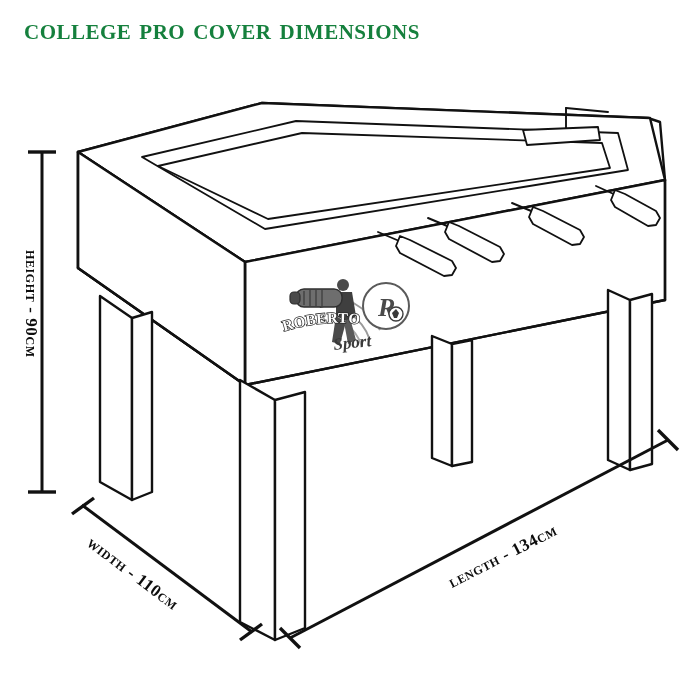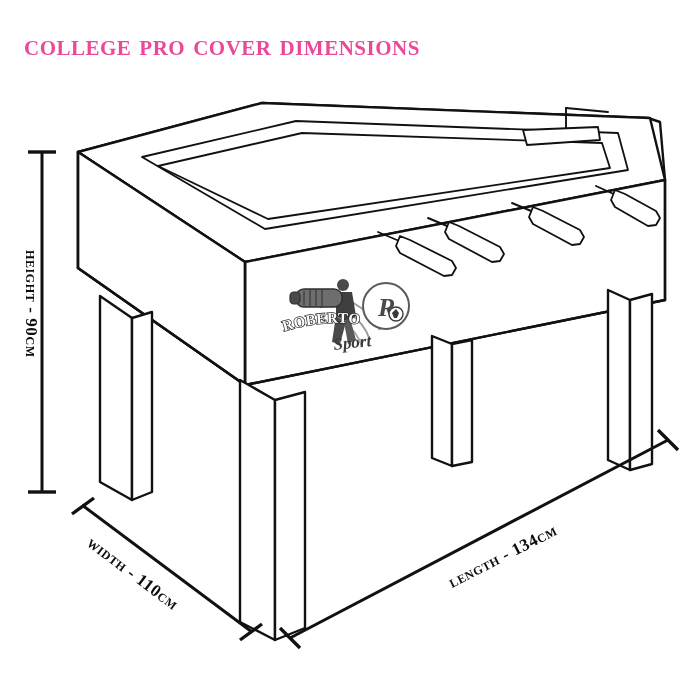--- a/index.html
+++ b/index.html
@@ -5,28 +5,28 @@
   html,body{margin:0;padding:0;}
   body{
     width:700px;height:700px;
     background:#ffffff;
     font-family:"Liberation Serif",serif;
     overflow:hidden;
     position:relative;
   }
   #stage{position:relative;width:700px;height:700px;}
   #title{
-    position:absolute;left:24px;top:28px;
+    position:absolute;left:24px;top:12px;
     font-family:"Liberation Serif",serif;
     font-weight:700;
     font-size:30px;
     letter-spacing:0.5px;
     font-variant:small-caps;
     text-transform:lowercase;
-    color:#ec4899;
+    color:#15803d;
     white-space:nowrap;
   }
   #title::first-letter{font-size:30px;}
   svg.art{position:absolute;left:0;top:0;width:700px;height:700px;}
   .ln{fill:none;stroke:#111;stroke-width:2.4;stroke-linejoin:round;stroke-linecap:round;}
   .ln-thin{fill:none;stroke:#111;stroke-width:1.9;stroke-linejoin:round;stroke-linecap:round;}
   .fillw{fill:#ffffff;stroke:#111;stroke-width:2.4;stroke-linejoin:round;}
   .fillw-thin{fill:#ffffff;stroke:#111;stroke-width:1.8;stroke-linejoin:round;}
   .dim{fill:none;stroke:#111;stroke-width:3.0;stroke-linecap:butt;}
   .dimcap{stroke:#111;stroke-width:3.4;stroke-linecap:butt;}

